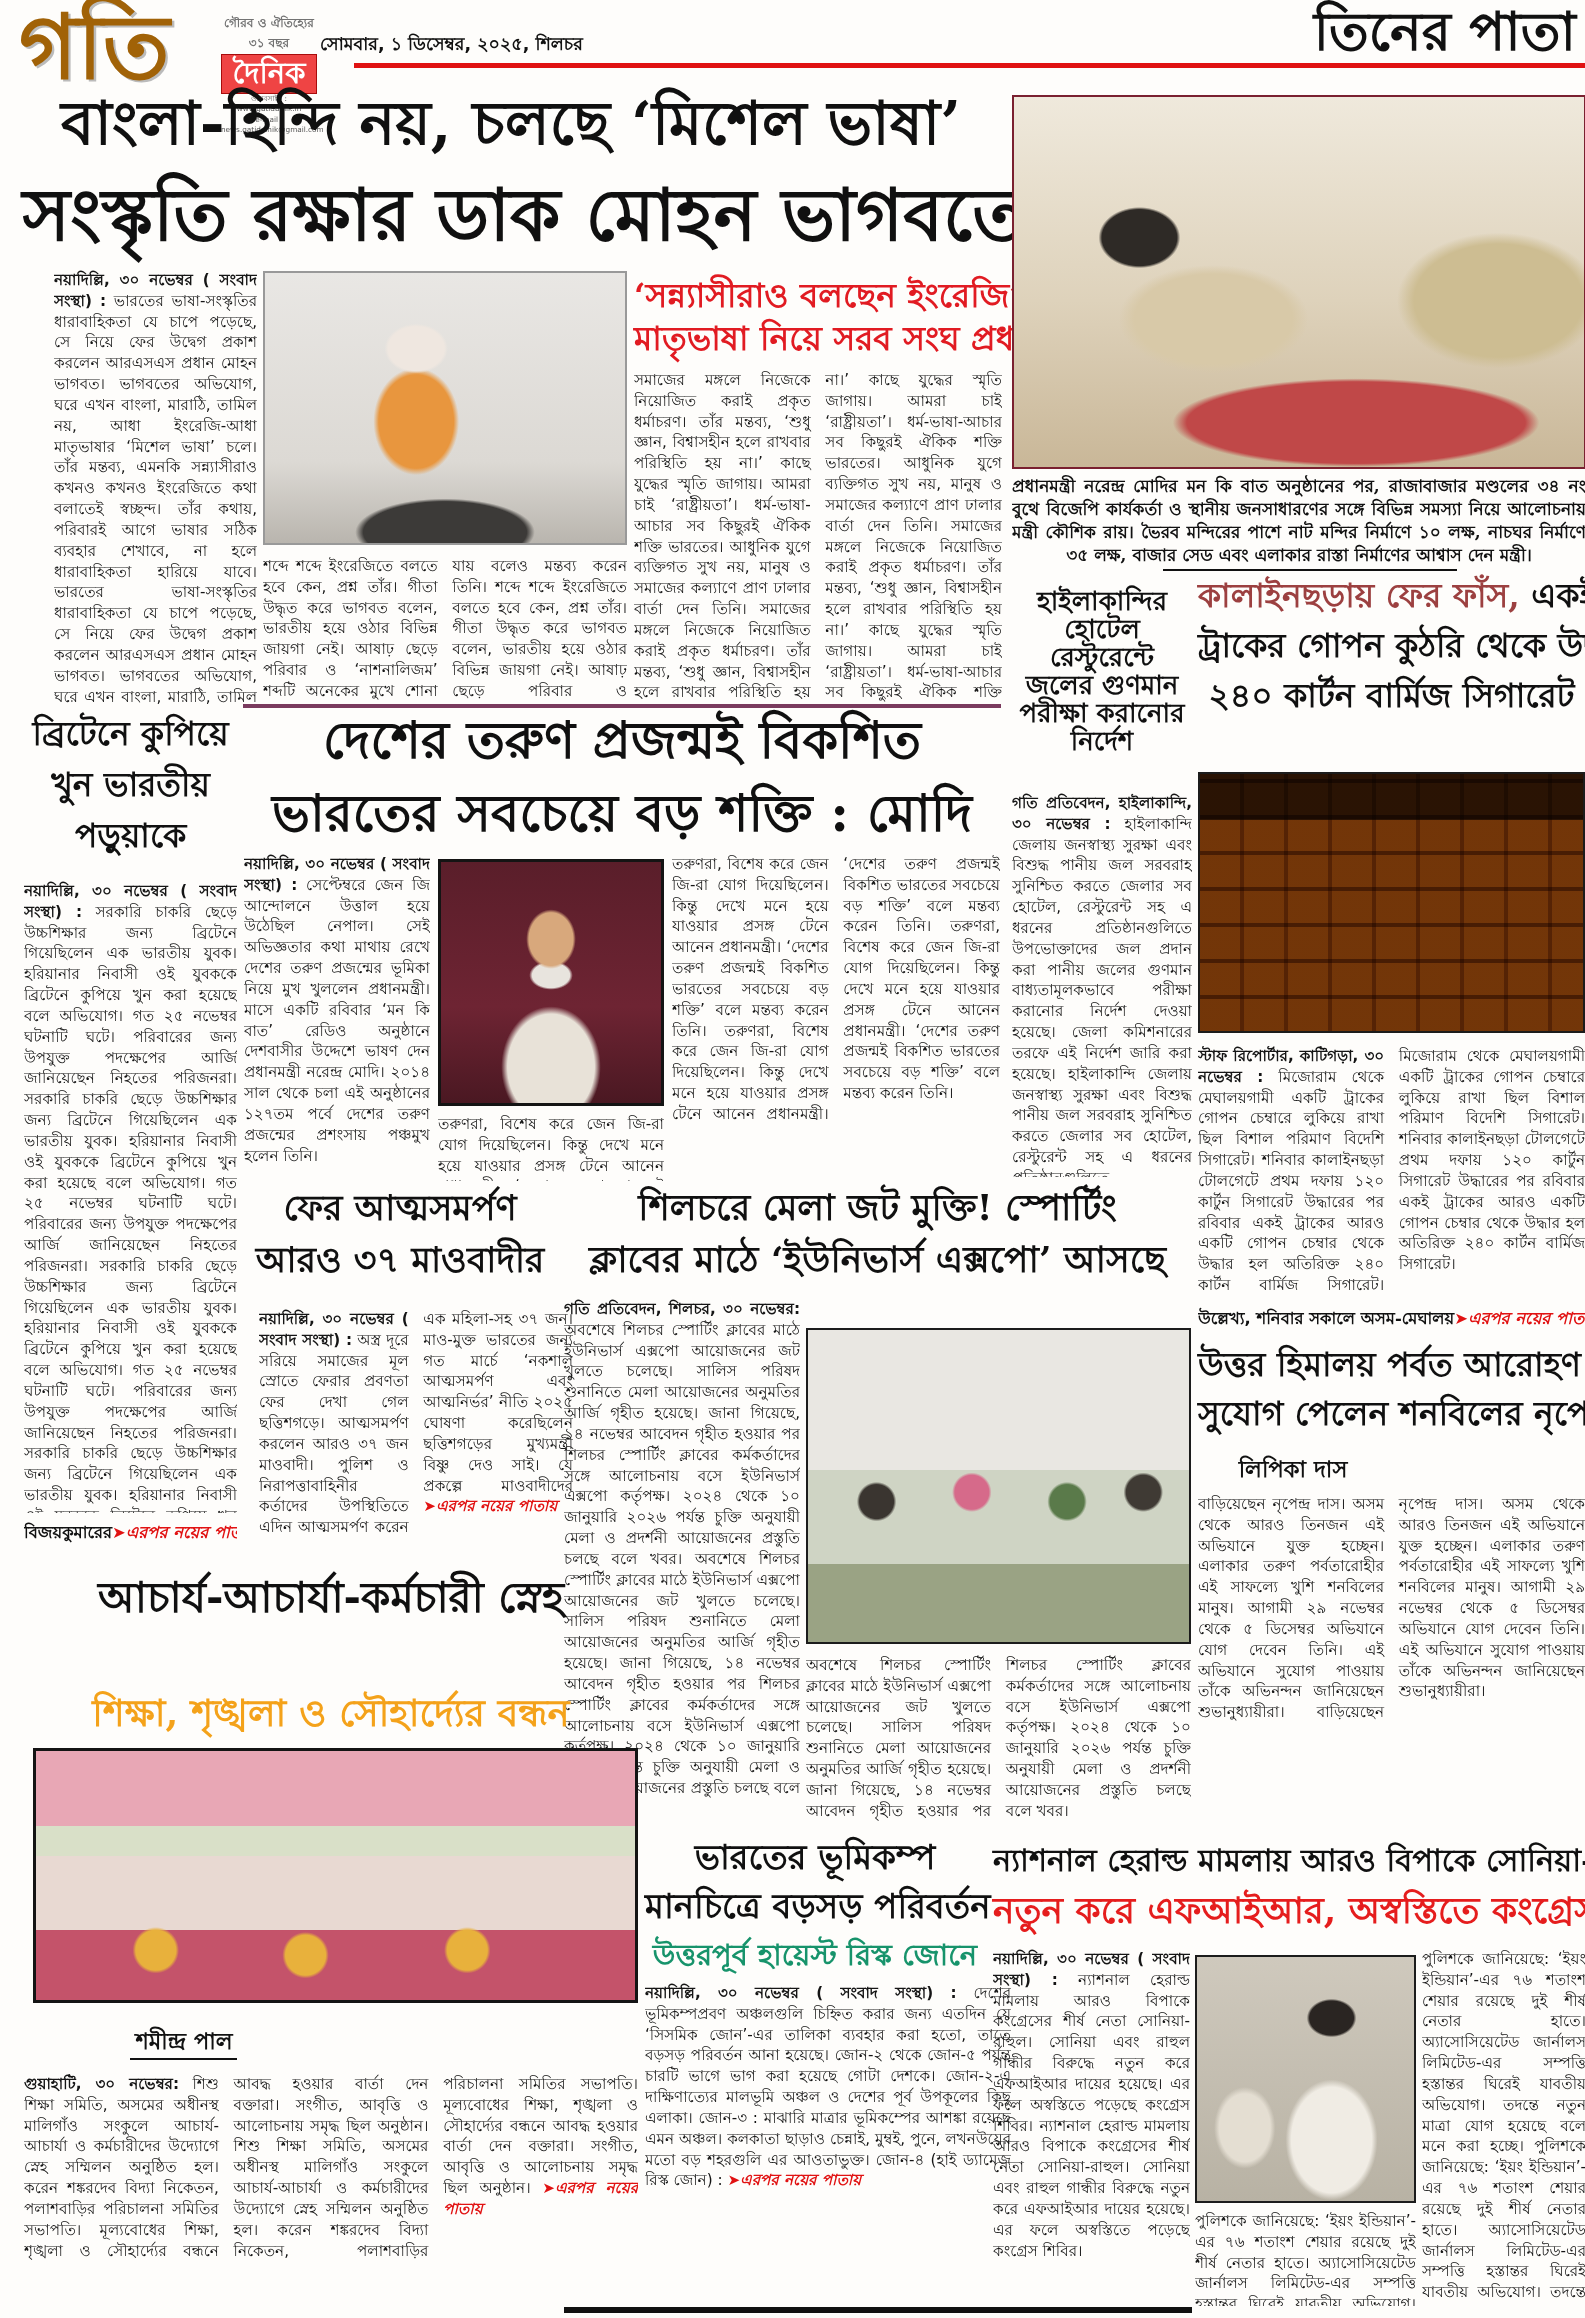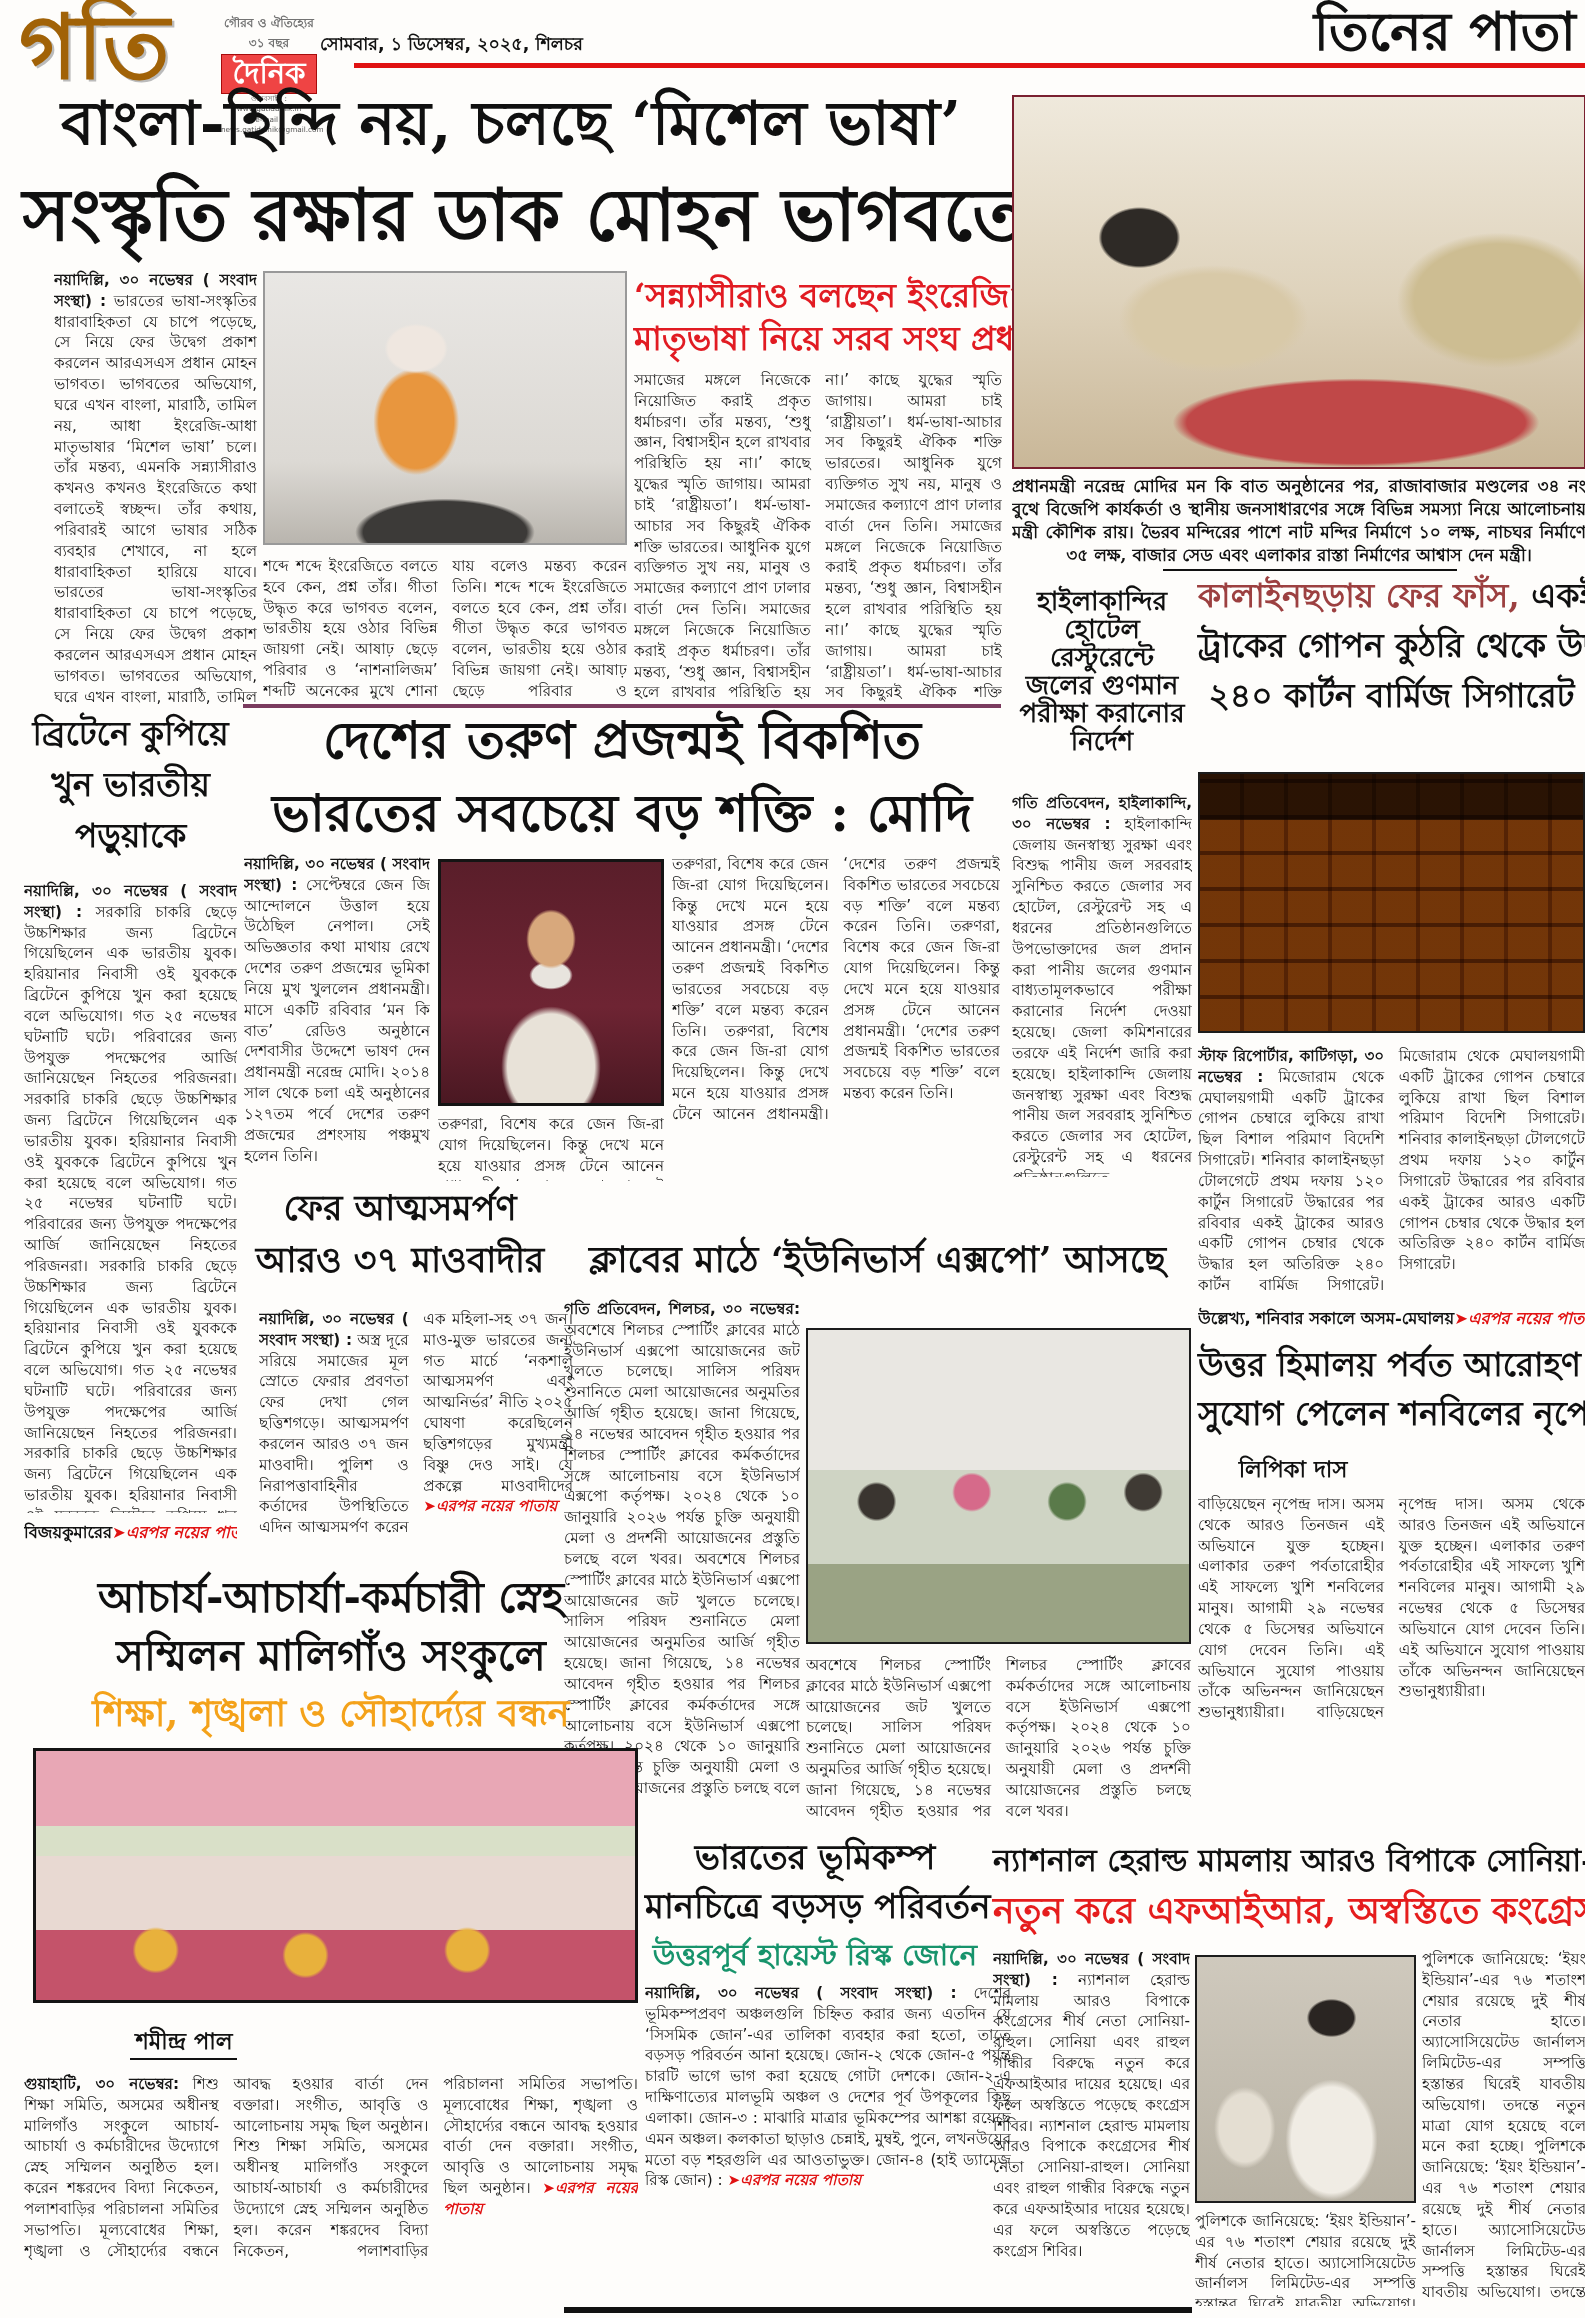--- a/index.html
+++ b/index.html
@@ -172,39 +172,39 @@
   </div>
 
   <div class="abs hl" style="left:243px; top:1189px; width:314px; font-size:35px;">ফের আত্মসমর্পণ</div>
   <div class="abs hl" style="left:243px; top:1241px; width:314px; font-size:35px;">আরও ৩৭ মাওবাদীর</div>
   <div class="abs body-txt cols2" style="left:259px; top:1309px; width:314px; height:252px;">
     <b>নয়াদিল্লি, ৩০ নভেম্বর ( সংবাদ সংস্থা) :</b>
     <span>অস্ত্র দূরে সরিয়ে সমাজের মূল স্রোতে ফেরার প্রবণতা ফের দেখা গেল ছত্তিশগড়ে। আত্মসমর্পণ করলেন আরও ৩৭ জন মাওবাদী। পুলিশ ও নিরাপত্তাবাহিনীর কর্তাদের উপস্থিতিতে এদিন আত্মসমর্পণ করেন এক মহিলা-সহ ৩৭ জন। মাও-মুক্ত ভারতের জন্য গত মার্চে ‘নকশাল আত্মসমর্পণ এবং আত্মনির্ভর’ নীতি ২০২৫ ঘোষণা করেছিলেন ছত্তিশগড়ের মুখ্যমন্ত্রী বিষ্ণু দেও সাই। যে প্রকল্পে মাওবাদীদের</span>
     <span class="cont">➤এরপর নয়ের পাতায়</span>
   </div>
 
+  <div class="abs hl" style="left:562px; top:1188px; width:631px; font-size:36px;">শিলচরে মেলা জট মুক্তি! স্পোর্টিং</div>
   <div class="abs hl" style="left:562px; top:1240px; width:631px; font-size:36px;">ক্লাবের মাঠে ‘ইউনিভার্স এক্সপো’ আসছে</div>
   <div class="abs body-txt" style="left:564px; top:1299px; width:236px; height:525px;">
     <b>গতি প্রতিবেদন, শিলচর, ৩০ নভেম্বর:</b>
     <span>অবশেষে শিলচর স্পোর্টিং ক্লাবের মাঠে ইউনিভার্স এক্সপো আয়োজনের জট খুলতে চলেছে। সালিস পরিষদ শুনানিতে মেলা আয়োজনের অনুমতির আর্জি গৃহীত হয়েছে। জানা গিয়েছে, ১৪ নভেম্বর আবেদন গৃহীত হওয়ার পর শিলচর স্পোর্টিং ক্লাবের কর্মকর্তাদের সঙ্গে আলোচনায় বসে ইউনিভার্স এক্সপো কর্তৃপক্ষ। ২০২৪ থেকে ১০ জানুয়ারি ২০২৬ পর্যন্ত চুক্তি অনুযায়ী মেলা ও প্রদর্শনী আয়োজনের প্রস্তুতি চলছে বলে খবর। অবশেষে শিলচর স্পোর্টিং ক্লাবের মাঠে ইউনিভার্স এক্সপো আয়োজনের জট খুলতে চলেছে। সালিস পরিষদ শুনানিতে মেলা আয়োজনের অনুমতির আর্জি গৃহীত হয়েছে। জানা গিয়েছে, ১৪ নভেম্বর আবেদন গৃহীত হওয়ার পর শিলচর স্পোর্টিং ক্লাবের কর্মকর্তাদের সঙ্গে আলোচনায় বসে ইউনিভার্স এক্সপো কর্তৃপক্ষ। ২০২৪ থেকে ১০ জানুয়ারি ২০২৬ পর্যন্ত চুক্তি অনুযায়ী মেলা ও প্রদর্শনী আয়োজনের প্রস্তুতি চলছে বলে খবর।</span>
   </div>
   <div class="abs photo ph-expo" style="left:806px; top:1328px; width:385px; height:316px;"></div>
   <div class="abs body-txt cols2" style="left:806px; top:1655px; width:385px; height:169px;">
     <span>অবশেষে শিলচর স্পোর্টিং ক্লাবের মাঠে ইউনিভার্স এক্সপো আয়োজনের জট খুলতে চলেছে। সালিস পরিষদ শুনানিতে মেলা আয়োজনের অনুমতির আর্জি গৃহীত হয়েছে। জানা গিয়েছে, ১৪ নভেম্বর আবেদন গৃহীত হওয়ার পর শিলচর স্পোর্টিং ক্লাবের কর্মকর্তাদের সঙ্গে আলোচনায় বসে ইউনিভার্স এক্সপো কর্তৃপক্ষ। ২০২৪ থেকে ১০ জানুয়ারি ২০২৬ পর্যন্ত চুক্তি অনুযায়ী মেলা ও প্রদর্শনী আয়োজনের প্রস্তুতি চলছে বলে খবর।</span>
   </div>
 
   <div class="abs hl" style="left:1198px; top:1347px; width:387px; font-size:33px;">উত্তর হিমালয় পর্বত আরোহণ অভিযানে</div>
   <div class="abs hl" style="left:1198px; top:1396px; width:387px; font-size:33px;">সুযোগ পেলেন শনবিলের নৃপেন্দ্র দাস</div>
   <div class="abs byline" style="left:1214px; top:1452px; width:158px;">লিপিকা দাস</div>
   <div class="abs body-txt cols2" style="left:1198px; top:1494px; width:387px; height:323px;">
     <span>বাড়িয়েছেন নৃপেন্দ্র দাস। অসম থেকে আরও তিনজন এই অভিযানে যুক্ত হচ্ছেন। এলাকার তরুণ পর্বতারোহীর এই সাফল্যে খুশি শনবিলের মানুষ। আগামী ২৯ নভেম্বর থেকে ৫ ডিসেম্বর অভিযানে যোগ দেবেন তিনি। এই অভিযানে সুযোগ পাওয়ায় তাঁকে অভিনন্দন জানিয়েছেন শুভানুধ্যায়ীরা। বাড়িয়েছেন নৃপেন্দ্র দাস। অসম থেকে আরও তিনজন এই অভিযানে যুক্ত হচ্ছেন। এলাকার তরুণ পর্বতারোহীর এই সাফল্যে খুশি শনবিলের মানুষ। আগামী ২৯ নভেম্বর থেকে ৫ ডিসেম্বর অভিযানে যোগ দেবেন তিনি। এই অভিযানে সুযোগ পাওয়ায় তাঁকে অভিনন্দন জানিয়েছেন শুভানুধ্যায়ীরা।</span>
   </div>
 
   <div class="abs hl" style="left:24px; top:1575px; width:614px; font-size:42px;">আচার্য-আচার্যা-কর্মচারী স্নেহ</div>
-  <div class="abs hl" style="left:24px; top:1633px; width:614px; font-size:42px;">সম্মিলন মালিগাঁও সংকুলে</div>
   <div class="abs hl orange" style="left:24px; top:1694px; width:614px; font-size:37px;">শিক্ষা, শৃঙ্খলা ও সৌহার্দ্যের বন্ধন</div>
   <div class="abs photo ph-acharya" style="left:33px; top:1748px; width:605px; height:255px;"></div>
   <div class="abs byline" style="left:85px; top:2024px; width:198px;">শমীন্দ্র পাল</div>
   <div class="abs byline-rule" style="left:130px; top:2058px; width:107px;"></div>
   <div class="abs body-txt cols3" style="left:24px; top:2074px; width:614px; height:239px;">
     <b>গুয়াহাটি, ৩০ নভেম্বর:</b>
     <span>শিশু শিক্ষা সমিতি, অসমের অধীনস্থ মালিগাঁও সংকুলে আচার্য-আচার্যা ও কর্মচারীদের উদ্যোগে স্নেহ সম্মিলন অনুষ্ঠিত হল। করেন শঙ্করদেব বিদ্যা নিকেতন, পলাশবাড়ির পরিচালনা সমিতির সভাপতি। মূল্যবোধের শিক্ষা, শৃঙ্খলা ও সৌহার্দ্যের বন্ধনে আবদ্ধ হওয়ার বার্তা দেন বক্তারা। সংগীত, আবৃত্তি ও আলোচনায় সমৃদ্ধ ছিল অনুষ্ঠান। শিশু শিক্ষা সমিতি, অসমের অধীনস্থ মালিগাঁও সংকুলে আচার্য-আচার্যা ও কর্মচারীদের উদ্যোগে স্নেহ সম্মিলন অনুষ্ঠিত হল। করেন শঙ্করদেব বিদ্যা নিকেতন, পলাশবাড়ির পরিচালনা সমিতির সভাপতি। মূল্যবোধের শিক্ষা, শৃঙ্খলা ও সৌহার্দ্যের বন্ধনে আবদ্ধ হওয়ার বার্তা দেন বক্তারা। সংগীত, আবৃত্তি ও আলোচনায় সমৃদ্ধ ছিল অনুষ্ঠান।</span>
     <span class="cont">➤এরপর নয়ের পাতায়</span>
   </div>
 

